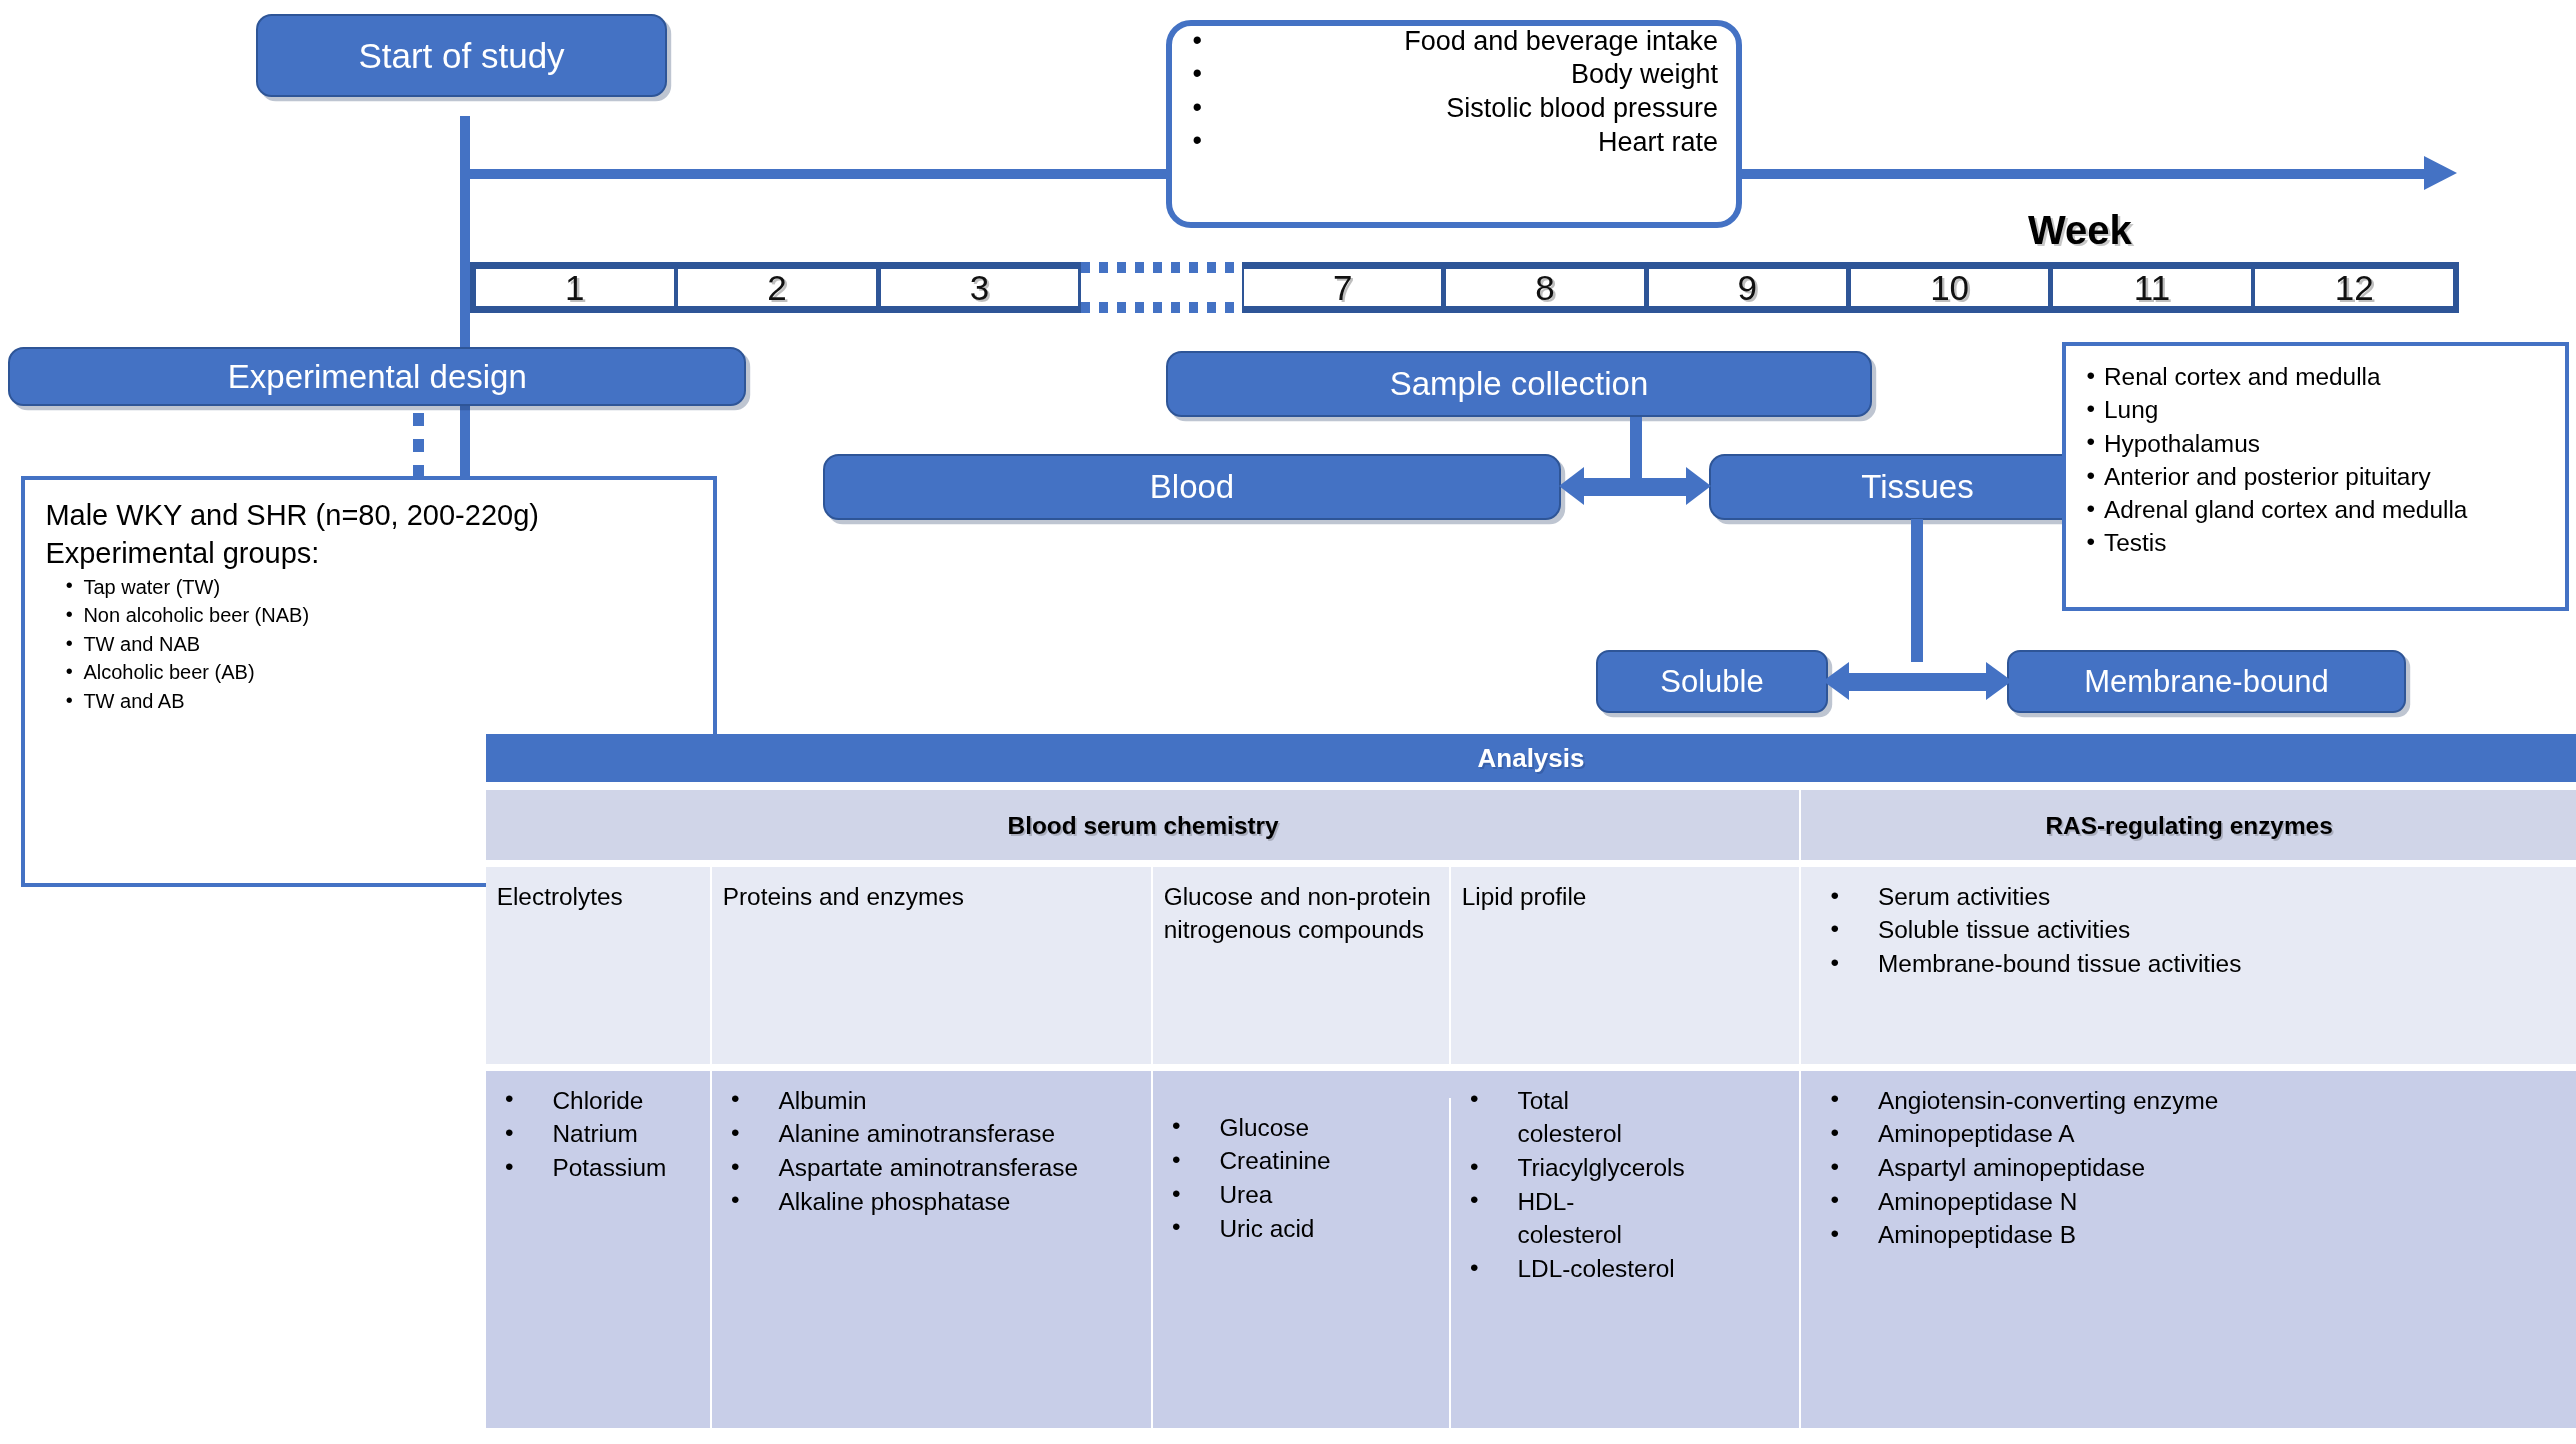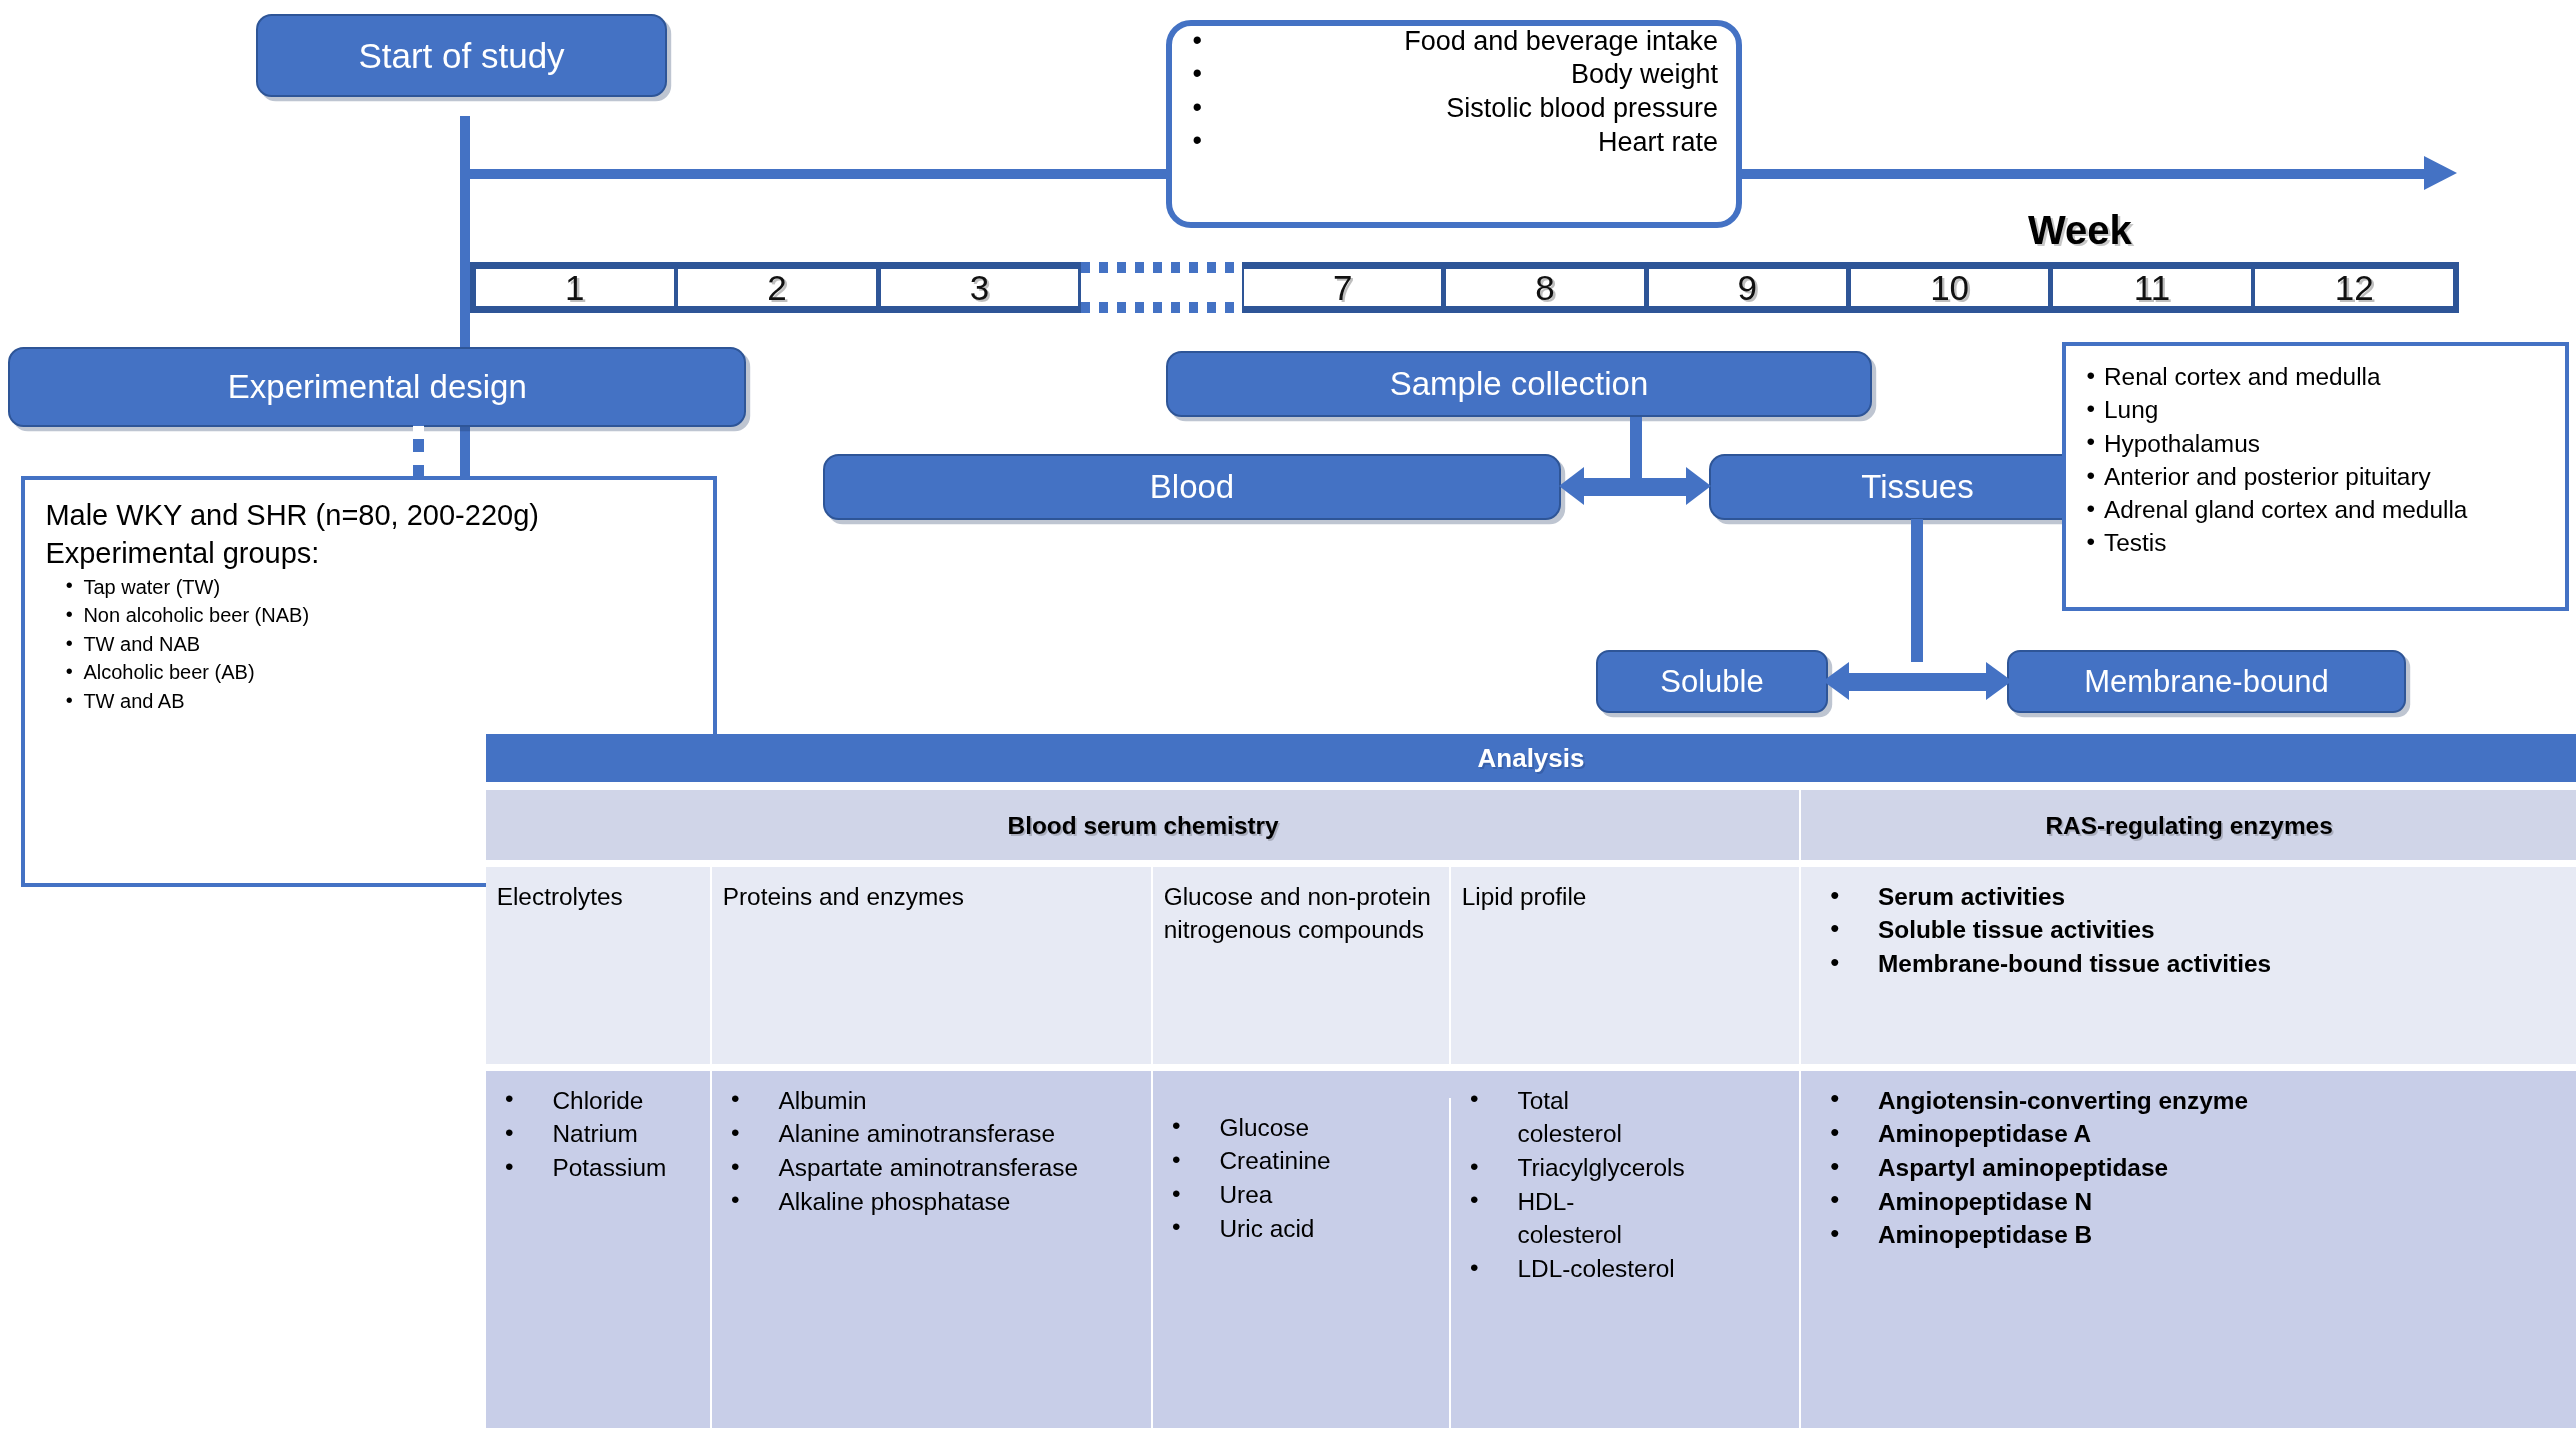--- a/index.html
+++ b/index.html
@@ -54,21 +54,21 @@
   #analysis .title{
     background:#4472C4;color:#fff;font-weight:bold;font-size:26px;
     height:48px;display:flex;align-items:center;justify-content:center;
     text-shadow:1.8px 1.8px 0 rgba(20,45,90,.25);
   }
   #analysis .row{display:flex;width:100%;box-sizing:border-box;}
   #analysis .r1{background:#D0D5E8;height:70px;}
   #analysis .r2{background:#E7EAF4;}
   #analysis .r3{background:#C8CEE8;}
   #analysis .cell{box-sizing:border-box;border-right:2.4px solid #ffffff;padding:13px 9.5px 10.7px 10.7px;}
-  #analysis .cell:last-child{border-right:none;font-weight:bold;}
+  #analysis .cell:last-child{border-right:none;}
   #analysis .r1 .cell{display:flex;align-items:center;justify-content:center;
         font-weight:bold;font-size:24.4px;color:#000;text-shadow:1.8px 1.8px 0 rgba(0,0,0,.18);}
   #analysis .r2 .cell,#analysis .r3 .cell{font-size:24.4px;color:#000;line-height:1.38;}
   .sp{border-bottom:2.4px solid #fff;}
 </style>
 </head>
 <body>
 
 <div id="stage">
 
@@ -101,21 +101,21 @@
         <div class="dashrow bot"></div>
     </div>
     <div class="weekcell">7</div>
     <div class="weekcell">8</div>
     <div class="weekcell">9</div>
     <div class="weekcell">10</div>
     <div class="weekcell">11</div>
     <div class="weekcell">12</div>
   </div>
 
-  <div class="bluebox abs" style="left:8.3px;top:347px;width:738px;height:80px;font-size:33px;">
+  <div class="bluebox abs" style="left:8.3px;top:347px;width:738px;height:59px;font-size:33px;">
     <span>Experimental design</span>
   </div>
 
   <div class="abs" style="left:413px;top:413px;width:11.3px;height:68px;
               background:repeating-linear-gradient(to bottom,#4472C4 0 13px,#ffffff 13px 26px);"></div>
 
   <div class="whitebox abs" style="left:21.4px;top:476px;width:696px;height:411px;padding:15.5px 15.5px 0 20px;">
     <div style="font-size:29px;line-height:1.33;color:#000;">Male WKY and SHR (n=80, 200-220g)</div>
     <div style="font-size:29px;line-height:1.33;color:#000;">Experimental groups:</div>
     <ul class="bul" style="font-size:20px;line-height:1.43;color:#000;padding-left:18px;">

